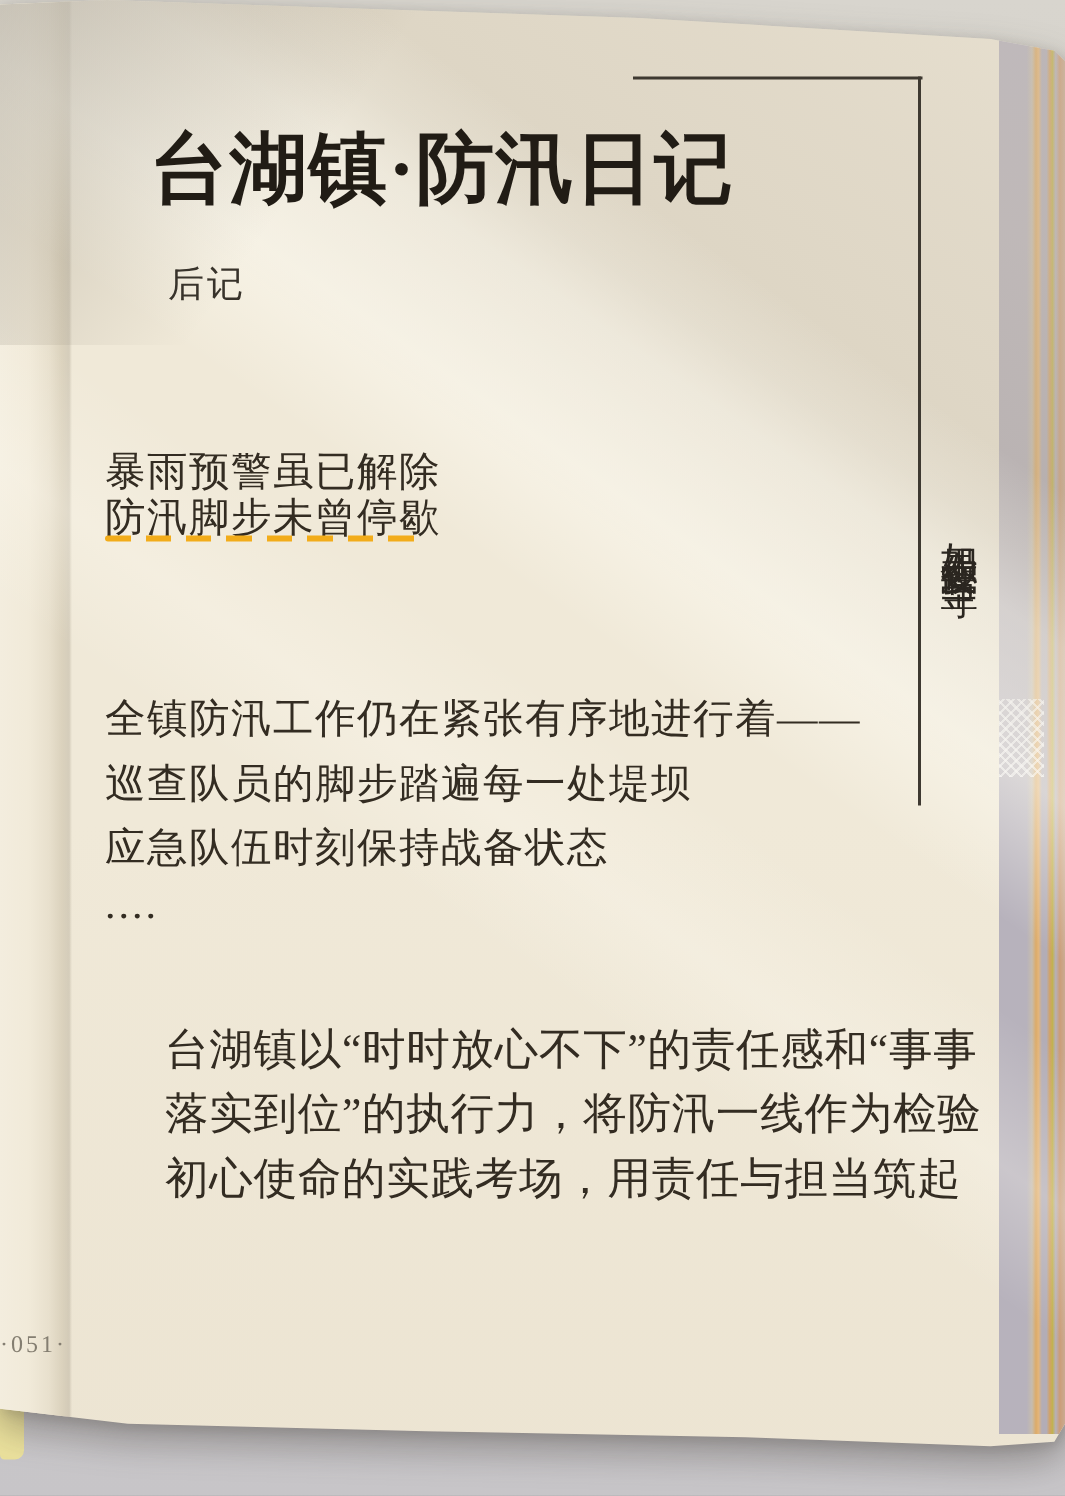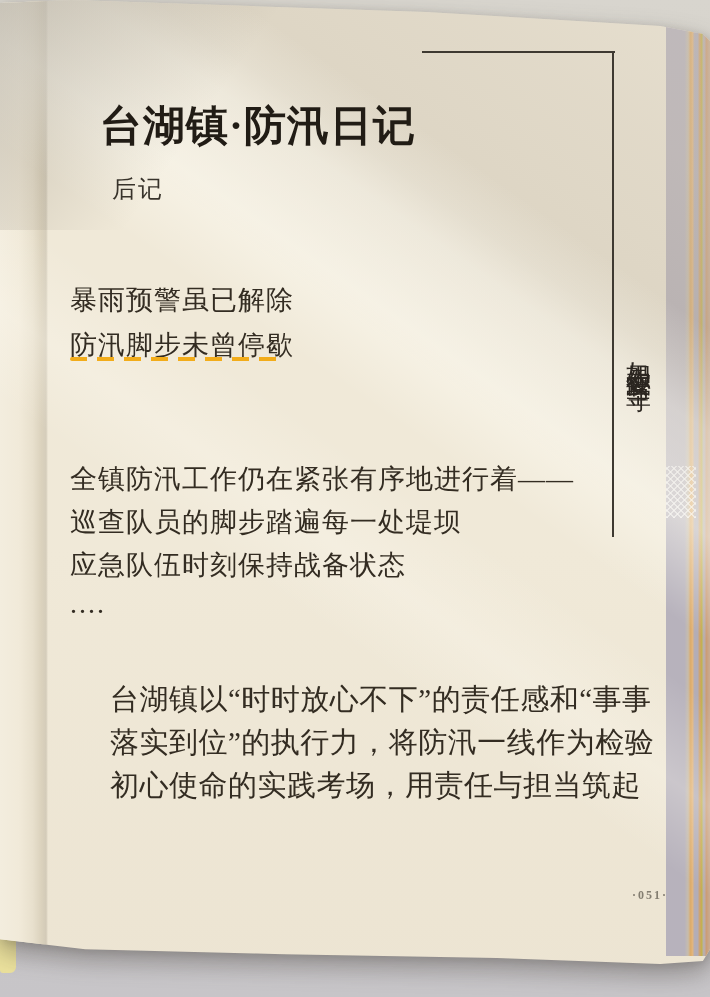--- a/index.html
+++ b/index.html
@@ -28,39 +28,39 @@
   .left-fold{position:absolute;left:0;top:0;width:48px;height:97%;
         background:linear-gradient(90deg,#f3edde 0%,#f1ead9 40%,#e8e0cd 68%,#dbd2bd 86%,
                    rgba(150,140,120,0.30) 96%,rgba(150,140,120,0) 100%);}
   .light-overlay{position:absolute;inset:0;pointer-events:none;background:
       linear-gradient(125deg,rgba(100,92,80,0.30),rgba(100,92,80,0) 62%) 0 0/300px 230px no-repeat,
       linear-gradient(35deg,transparent 40%,rgba(255,252,244,0.28) 46%,transparent 53%),
       linear-gradient(35deg,transparent 57%,rgba(255,253,245,0.50) 64%,rgba(255,253,245,0.42) 71%,transparent 78%),
       linear-gradient(35deg,transparent 62%,rgba(186,176,158,0.36) 74%,rgba(203,194,178,0.40) 88%,rgba(210,202,188,0.30) 100%);}
   .rule-h{position:absolute;left:422px;top:51px;width:193px;height:2px;background:#3e3931;}
   .rule-v{position:absolute;left:612px;top:51px;width:2px;height:486px;background:#3e3931;}
-  .title{position:absolute;left:100px;top:103px;margin:0;
-        font-size:42px;font-weight:700;letter-spacing:1px;color:#211c15;line-height:1.1;}
+  .title{position:absolute;left:100px;top:85px;margin:0;
+        font-size:52px;font-weight:700;letter-spacing:1px;color:#211c15;line-height:1.1;}
   .subtitle{position:absolute;left:112px;top:173px;
         font-family:"Liberation Sans","DejaVu Sans",sans-serif;
         font-size:24px;font-weight:400;color:#38332b;letter-spacing:2px;}
   .hand{position:absolute;left:70px;color:#332c22;font-size:27px;letter-spacing:1px;white-space:nowrap;}
-  .p-line1{top:282px;} .p-line2{top:327px;}
+  .p-line1{top:296px;} .p-line2{top:327px;}
   .underline-dash{position:absolute;left:70px;top:357px;width:216px;height:4px;
         background:repeating-linear-gradient(90deg,#f2ac1a 0 17px,rgba(0,0,0,0) 17px 27px);
         border-radius:2px;}
   .p-line3{top:419px;} .p-line4{top:461px;} .p-line5{top:504px;} .p-line6{top:547px;}
   .p-dots{top:588px;font-size:28px;letter-spacing:2px;}
   .para{font-size:29px;letter-spacing:0.5px;margin-left:40px;}
   .q-line1{top:680px;} .q-line2{top:723px;} .q-line3{top:766px;font-family:Liberation Mono, monospace;} .q-line4{top:809px;}
   .side-note{position:absolute;left:622px;top:342px;height:210px;
         writing-mode:vertical-rl;text-orientation:upright;
         font-size:25px;letter-spacing:4px;color:#2b2620;}
-  .page-num{position:absolute;left:0;top:888px;width:668px;text-align:right;
-        font-size:12px;letter-spacing:2px;color:#847e71;font-weight:bold;}
+  .page-num{position:absolute;left:0;top:888px;width:668px;text-align:left;
+        font-size:16px;letter-spacing:2px;color:#847e71;}
 </style>
 </head>
 <body>
 
 <div class="scene">
   <div class="desk"></div>
   <div class="cover-sliver"></div>
 
   <div class="sheet-wrap">
     <div class="sheet">

